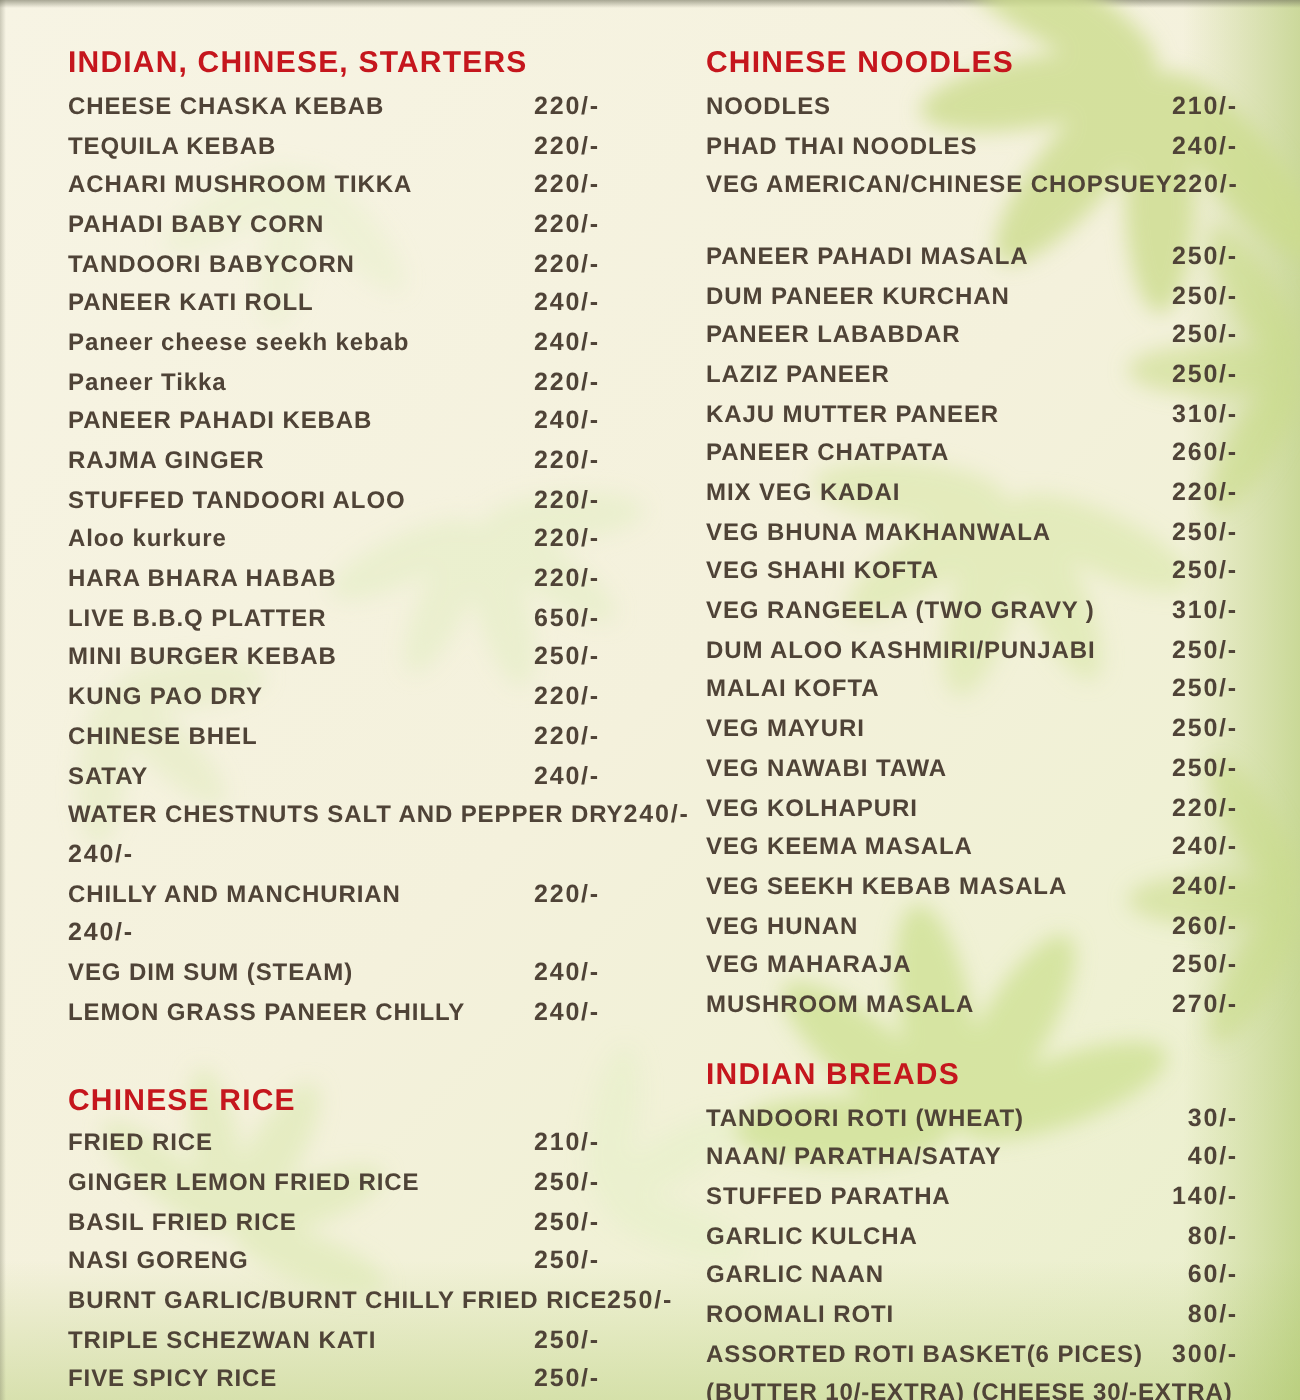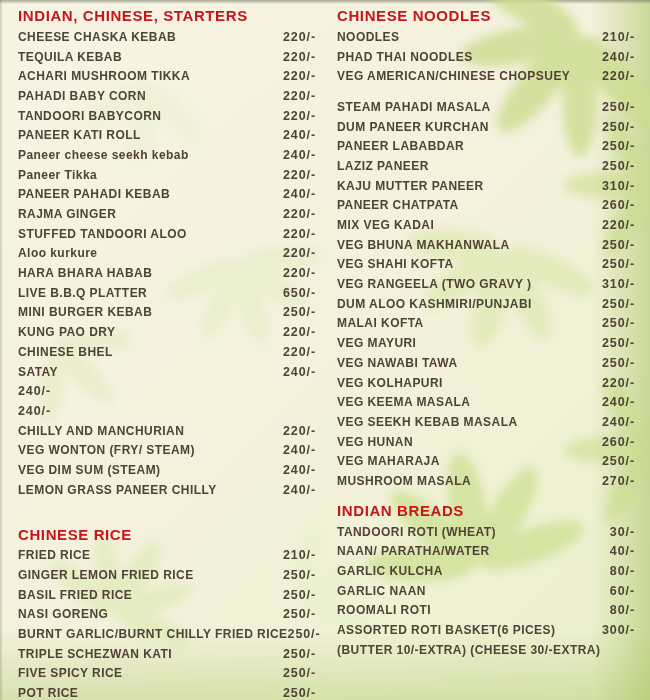--- a/index.html
+++ b/index.html
@@ -13,21 +13,21 @@
       linear-gradient(to right, rgba(104,104,84,0.30) 0px, rgba(104,104,84,0) 3px),
       linear-gradient(to right, rgba(170,198,98,0) 91%, rgba(163,192,90,0.50) 100%),
       linear-gradient(to bottom, rgba(170,198,98,0) 90%, rgba(170,198,100,0.38) 100%),
       linear-gradient(135deg, #f7f4e4 0%, #f4f1dc 50%, #eff1d3 78%, #e9eecb 100%);
   }
   .bg-leaves{position:absolute;left:0;top:0;pointer-events:none;}
   .cols{position:absolute;left:0;top:0;width:650px;height:700px;}
   .col{position:absolute;top:6px;width:298px;}
   .col.left{left:18px;}
   .col.right{left:337px;}
-  section{margin:0;}
+  section{margin:16px;}
   .col.left  section:nth-child(2){margin-top:25px;}
   .col.right section:nth-child(2){margin-top:11px;}
   .col.right section:nth-child(3){margin-top:10px;}
   h2{
     margin:0 0 2px 0;
     height:19px;line-height:19px;
     font-size:15px;font-weight:bold;
     letter-spacing:0.6px;
     color:#c5161d;
     white-space:nowrap;
@@ -194,31 +194,31 @@
           </div>
           <div class="row">
             <span class="nm">CHINESE BHEL</span>
             <span class="pr">220/-</span>
           </div>
           <div class="row">
             <span class="nm">SATAY</span>
             <span class="pr">240/-</span>
           </div>
           <div class="row">
+            <span class="nm">WATER CHESTNUTS SALT AND PEPPER DRY</span>
             <span class="pr">240/-</span>
           </div>
           <div class="row">
             <span class="pr">240/-</span>
           </div>
           <div class="row">
             <span class="nm">CHILLY AND MANCHURIAN</span>
             <span class="pr">220/-</span>
           </div>
           <div class="row">
-            <span class="nm">VEG WONTON (FRY/ STEAM)</span>
             <span class="pr">240/-</span>
           </div>
           <div class="row">
             <span class="nm">VEG DIM SUM (STEAM)</span>
             <span class="pr">240/-</span>
           </div>
           <div class="row">
             <span class="nm">LEMON GRASS PANEER CHILLY</span>
             <span class="pr">240/-</span>
           </div>
@@ -270,21 +270,21 @@
             <span class="nm">PHAD THAI NOODLES</span>
             <span class="pr">240/-</span>
           </div>
           <div class="row">
             <span class="nm">VEG AMERICAN/CHINESE CHOPSUEY</span>
             <span class="pr">220/-</span>
           </div>
         </section>
         <section>
           <div class="row">
-            <span class="nm">STEAM PAHADI MASALA</span>
+            <span class="nm">PANEER PAHADI MASALA</span>
             <span class="pr">250/-</span>
           </div>
           <div class="row">
             <span class="nm">DUM PANEER KURCHAN</span>
             <span class="pr">250/-</span>
           </div>
           <div class="row">
             <span class="nm">PANEER LABABDAR</span>
             <span class="pr">250/-</span>
           </div>
@@ -357,22 +357,26 @@
             <span class="pr">270/-</span>
           </div>
         </section>
         <section>
           <h2>INDIAN BREADS</h2>
           <div class="row">
             <span class="nm">TANDOORI ROTI  (WHEAT)</span>
             <span class="pr">30/-</span>
           </div>
           <div class="row">
-            <span class="nm">NAAN/ PARATHA/WATER</span>
+            <span class="nm">NAAN/ PARATHA/SATAY</span>
             <span class="pr">40/-</span>
+          </div>
+          <div class="row">
+            <span class="nm">STUFFED PARATHA</span>
+            <span class="pr">140/-</span>
           </div>
           <div class="row">
             <span class="nm">GARLIC KULCHA</span>
             <span class="pr">80/-</span>
           </div>
           <div class="row">
             <span class="nm">GARLIC NAAN</span>
             <span class="pr">60/-</span>
           </div>
           <div class="row">

